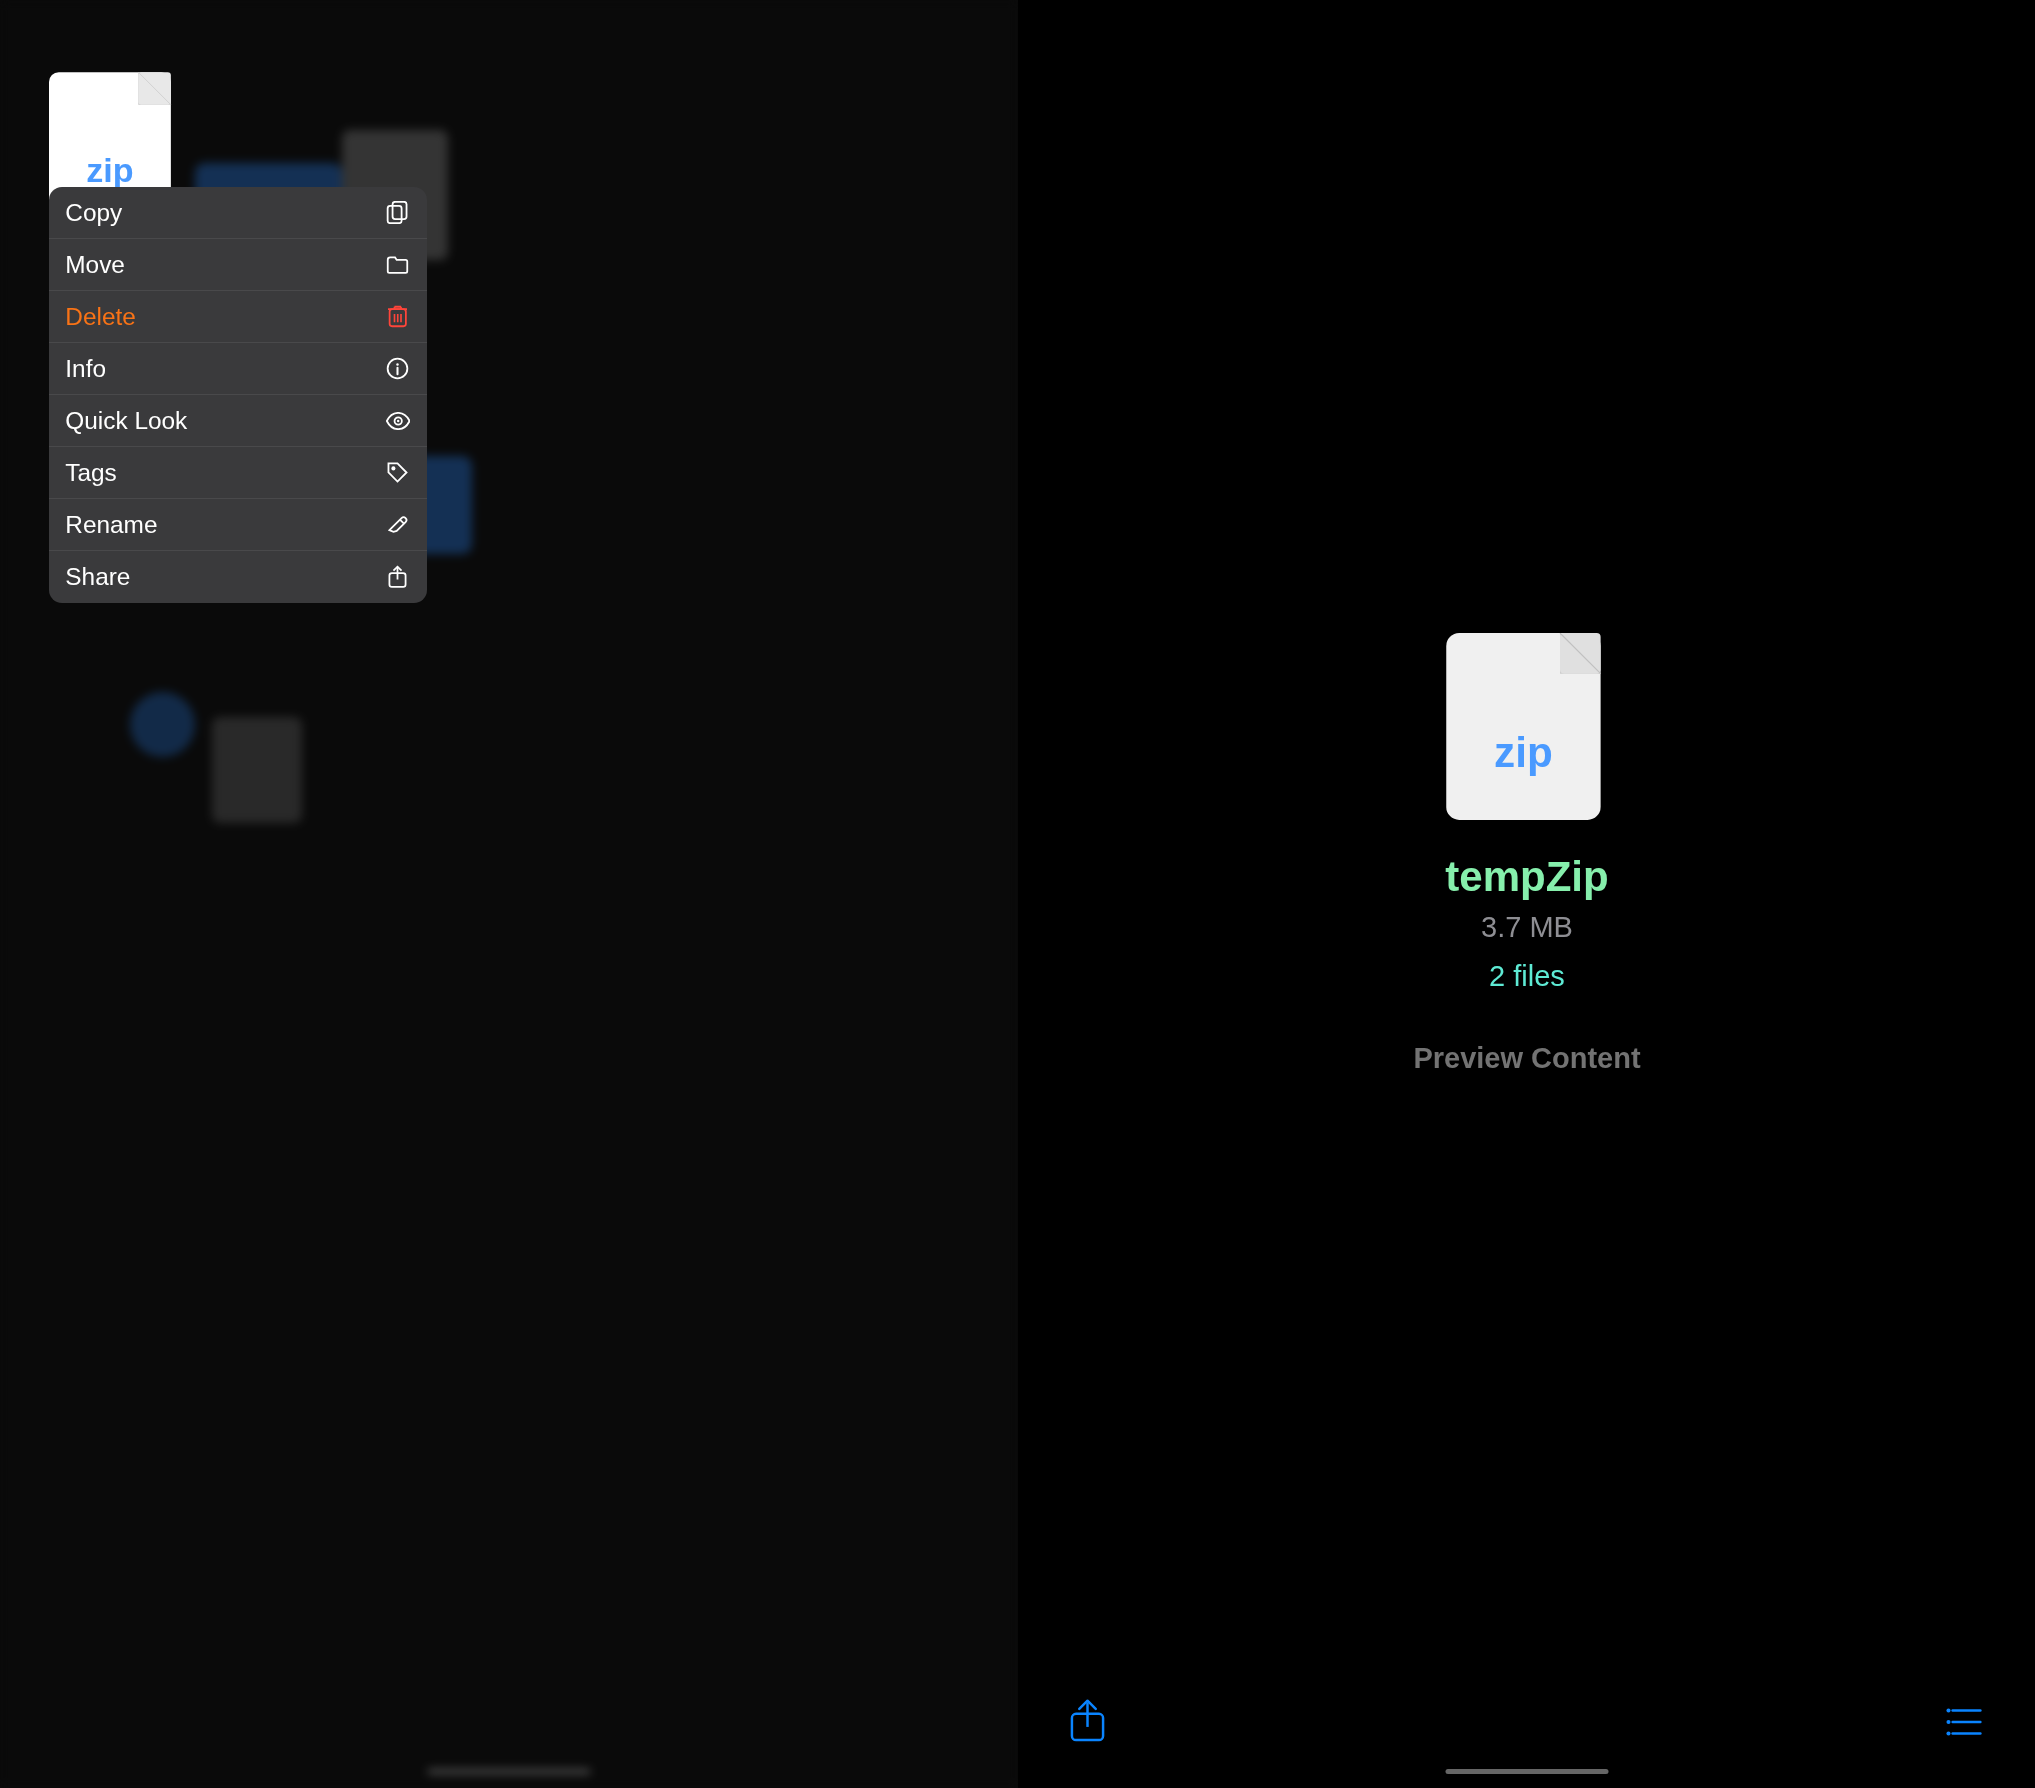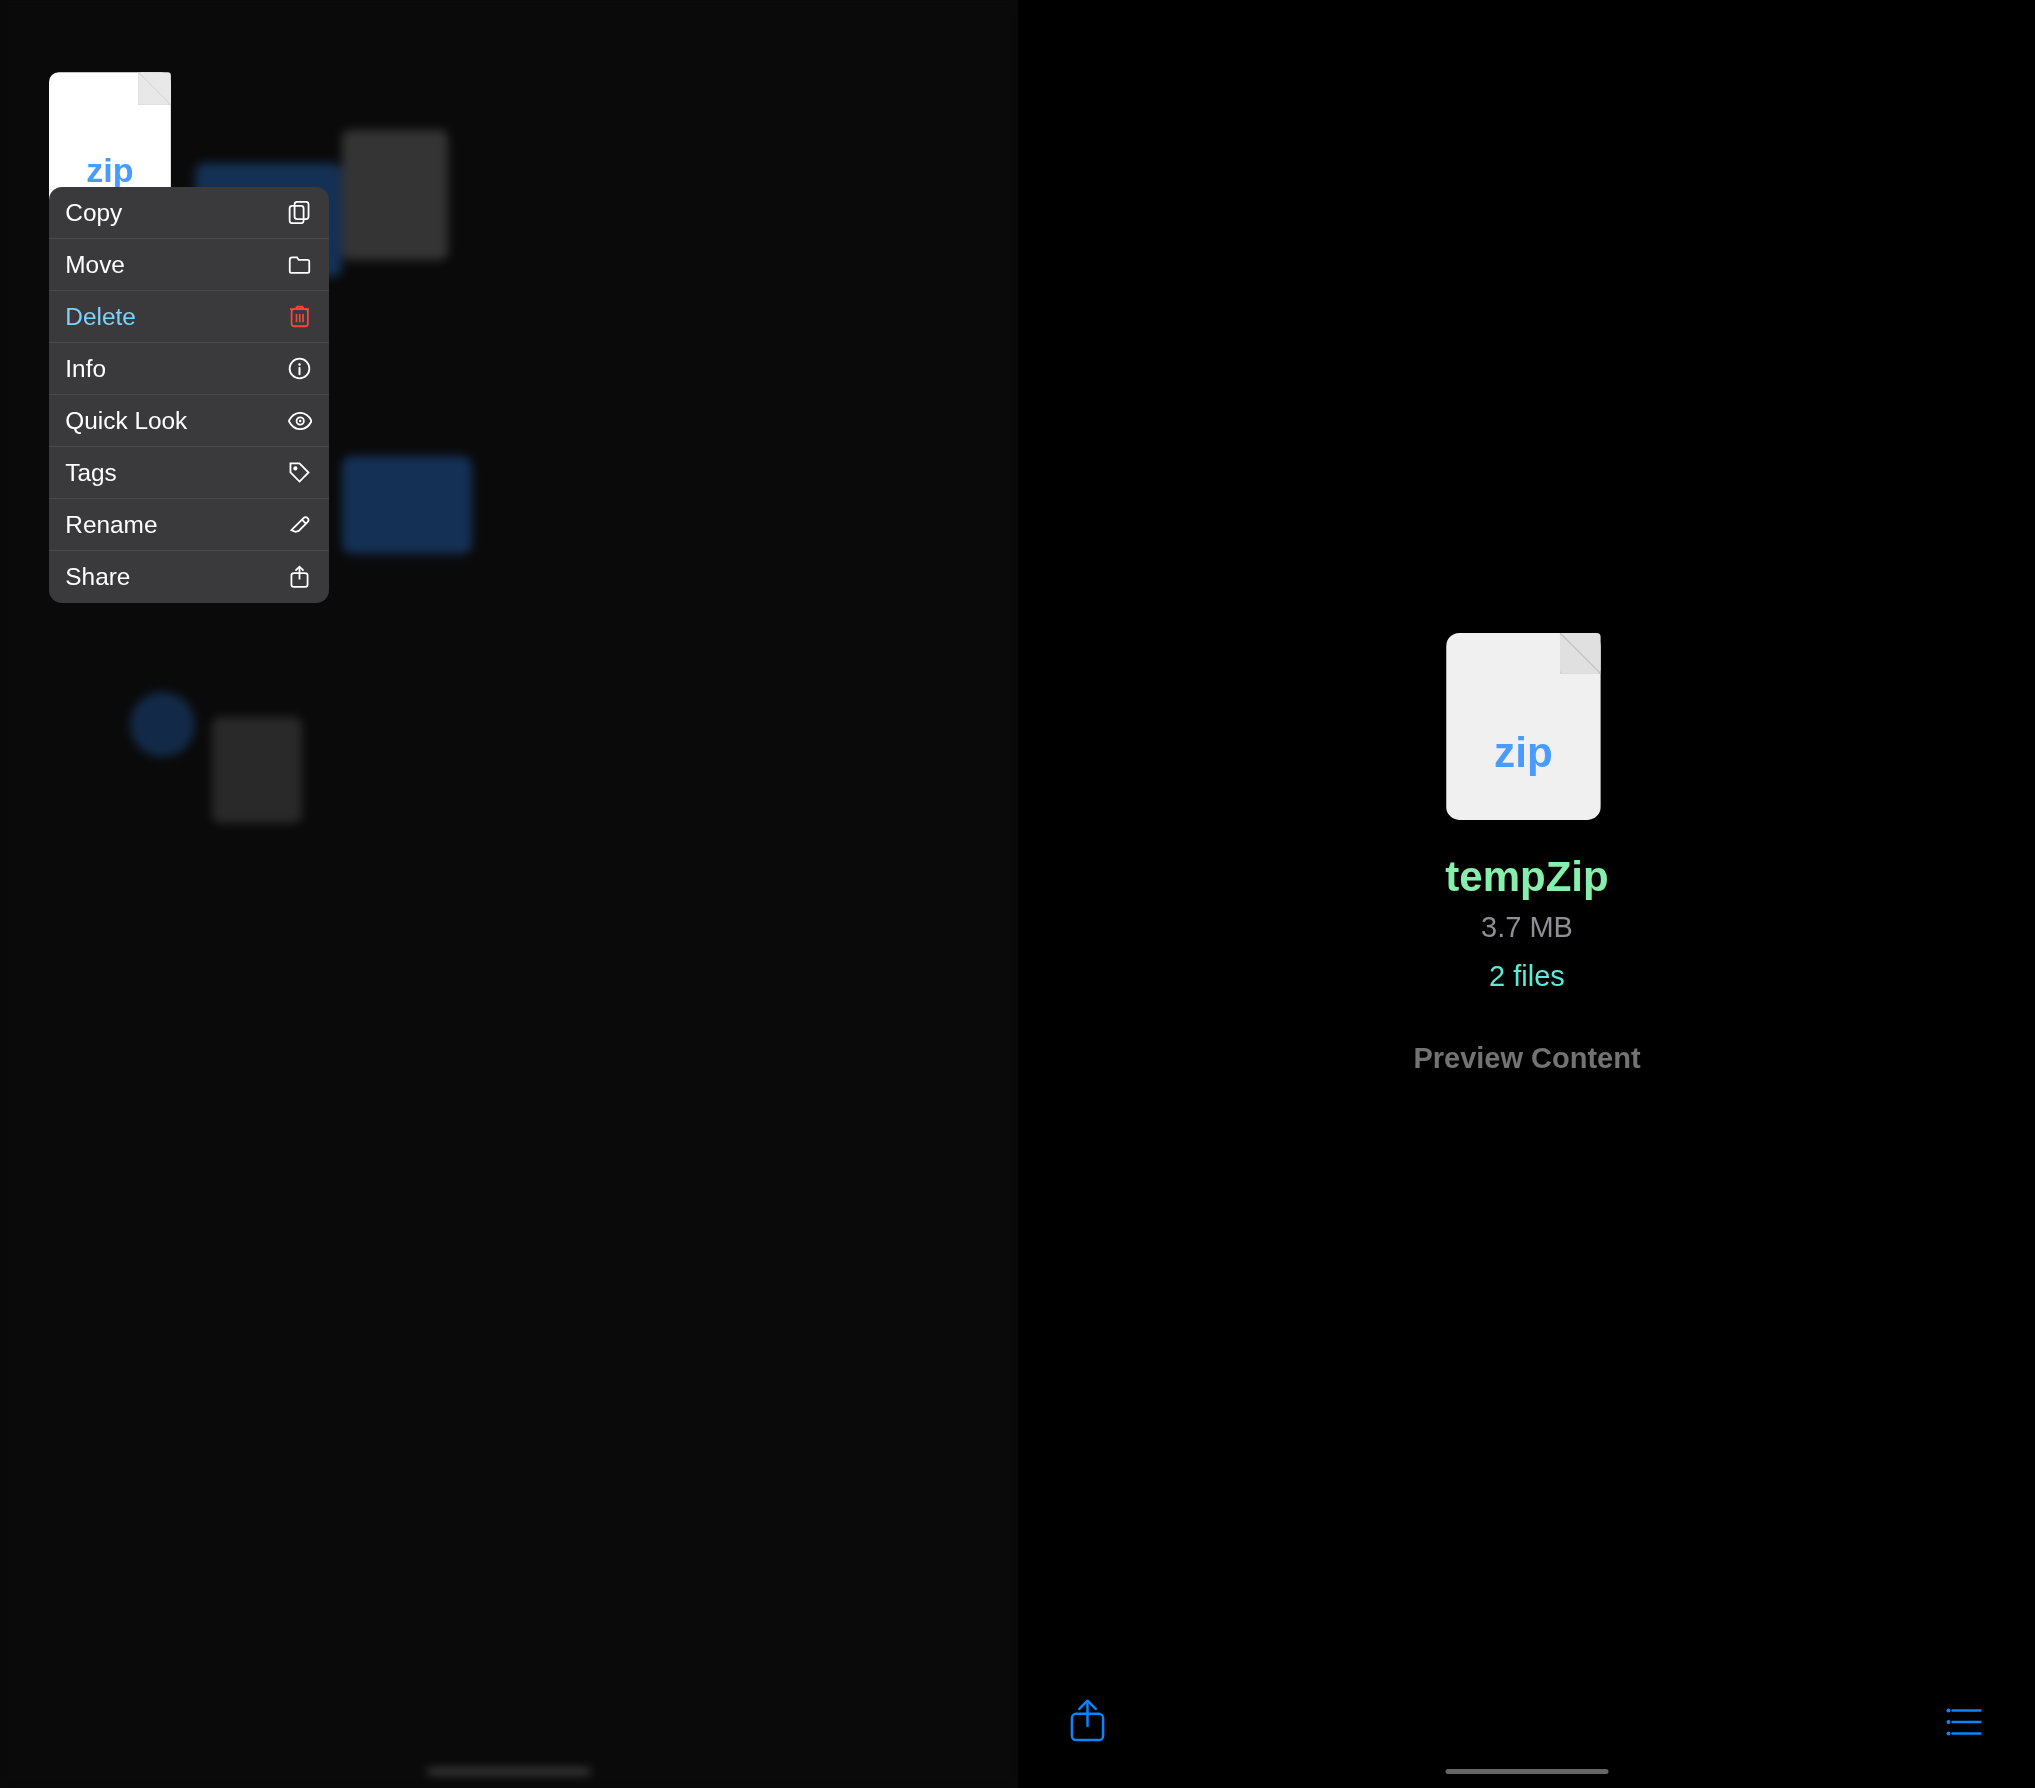--- a/index.html
+++ b/index.html
@@ -26,21 +26,21 @@
       left: 49px;
       width: 130px;
       height: 163px;
       z-index: 2;
     }
 
     .context-menu {
       position: absolute;
       top: 187px;
       left: 49px;
-      width: 280px;
+      width: 378px;
       background: #3a3a3c;
       border-radius: 13px;
       overflow: hidden;
       z-index: 10;
     }
 
     .menu-item {
       display: flex;
       align-items: center;
       justify-content: space-between;
@@ -54,21 +54,21 @@
       border-bottom: none;
     }
 
     .menu-item-label {
       font-size: 24.4px;
       font-weight: 400;
       color: #ffffff;
     }
 
     .menu-item-label.delete {
-      color: #7dd3fc;
+      color: #f97316;
     }
 
     .menu-item-icon {
       width: 26px;
       height: 26px;
       display: flex;
       align-items: center;
       justify-content: center;
     }
 

